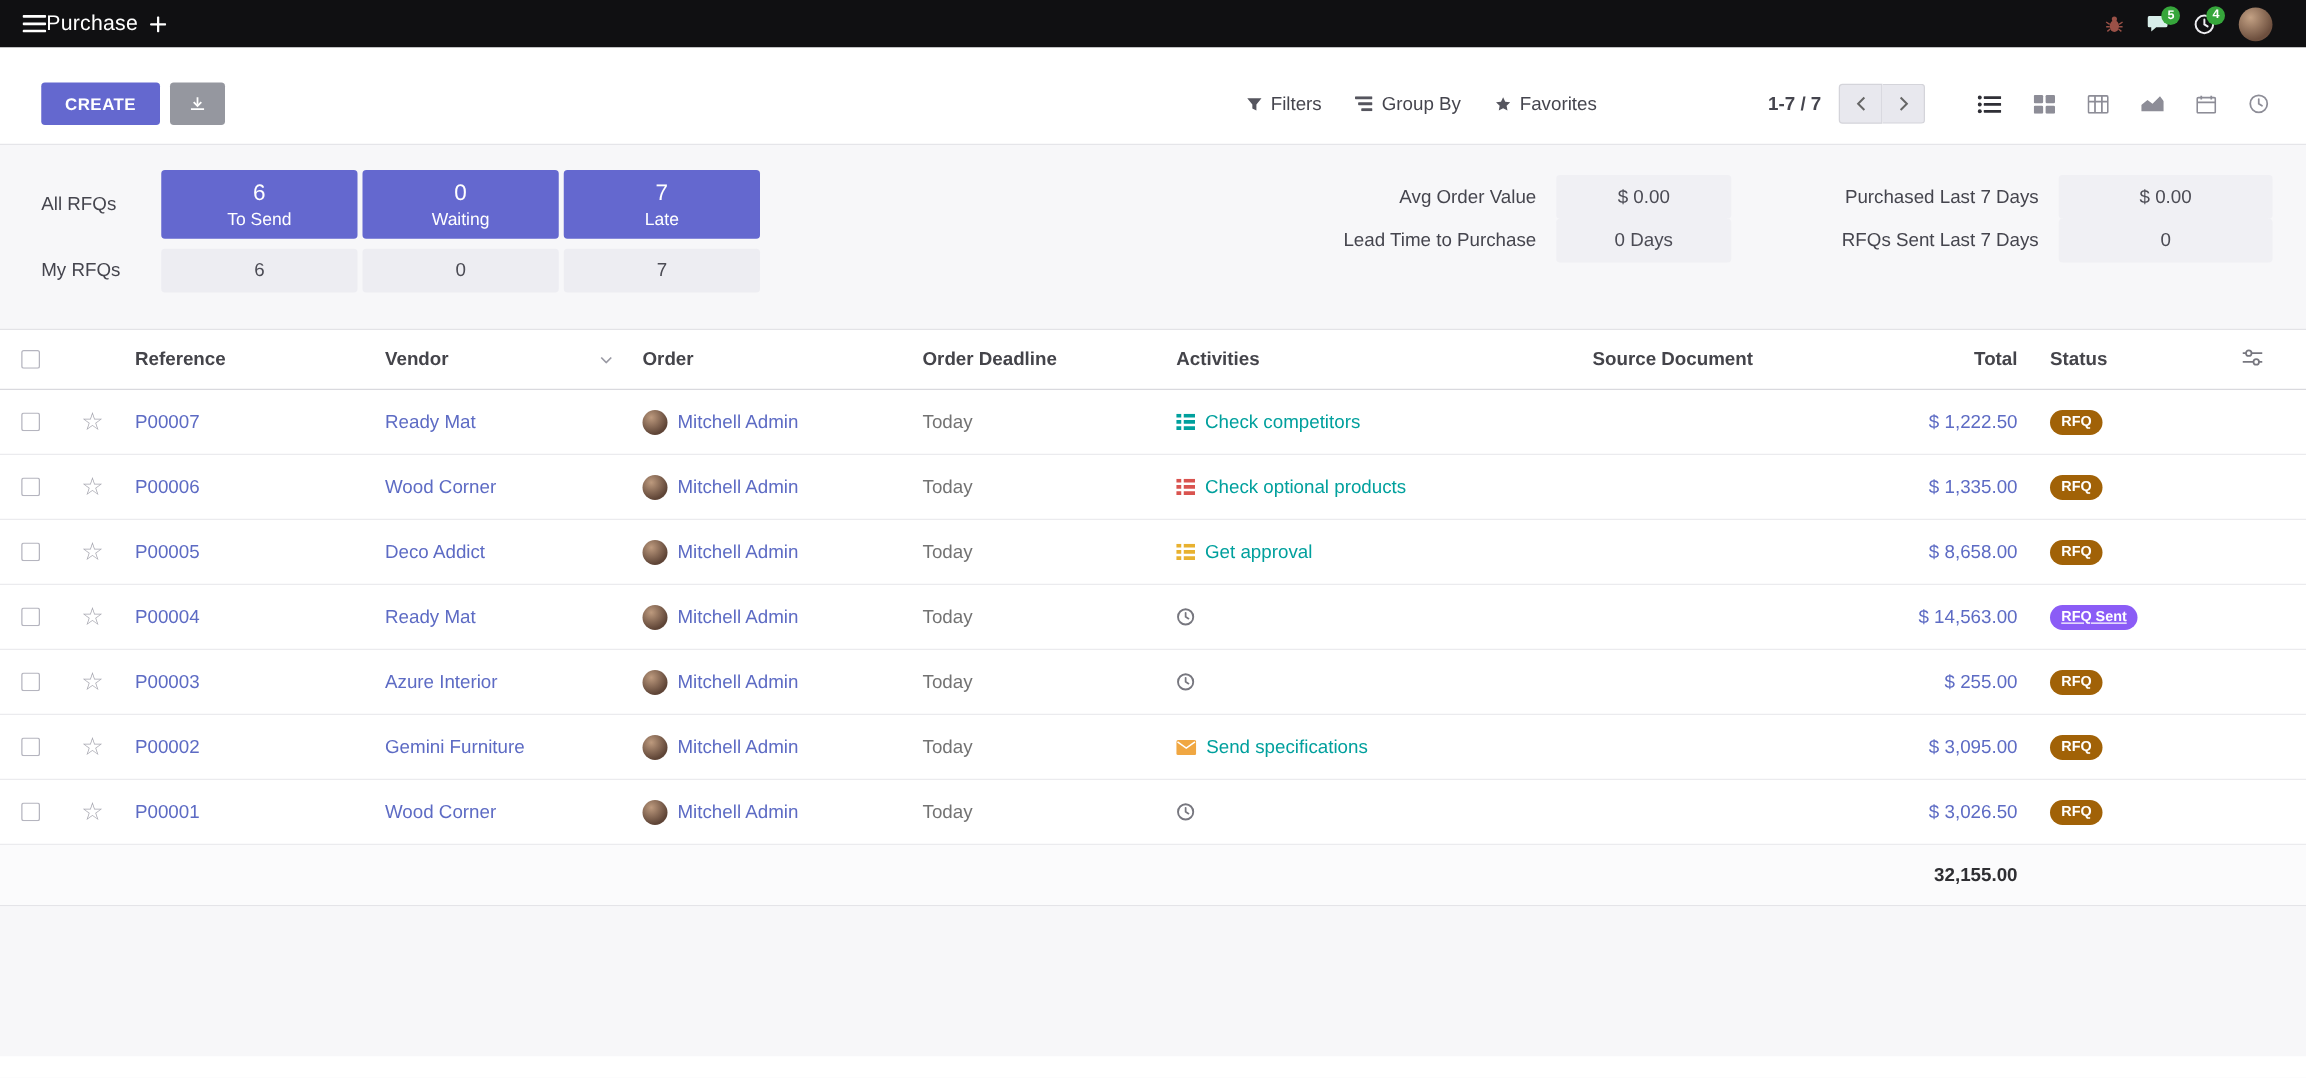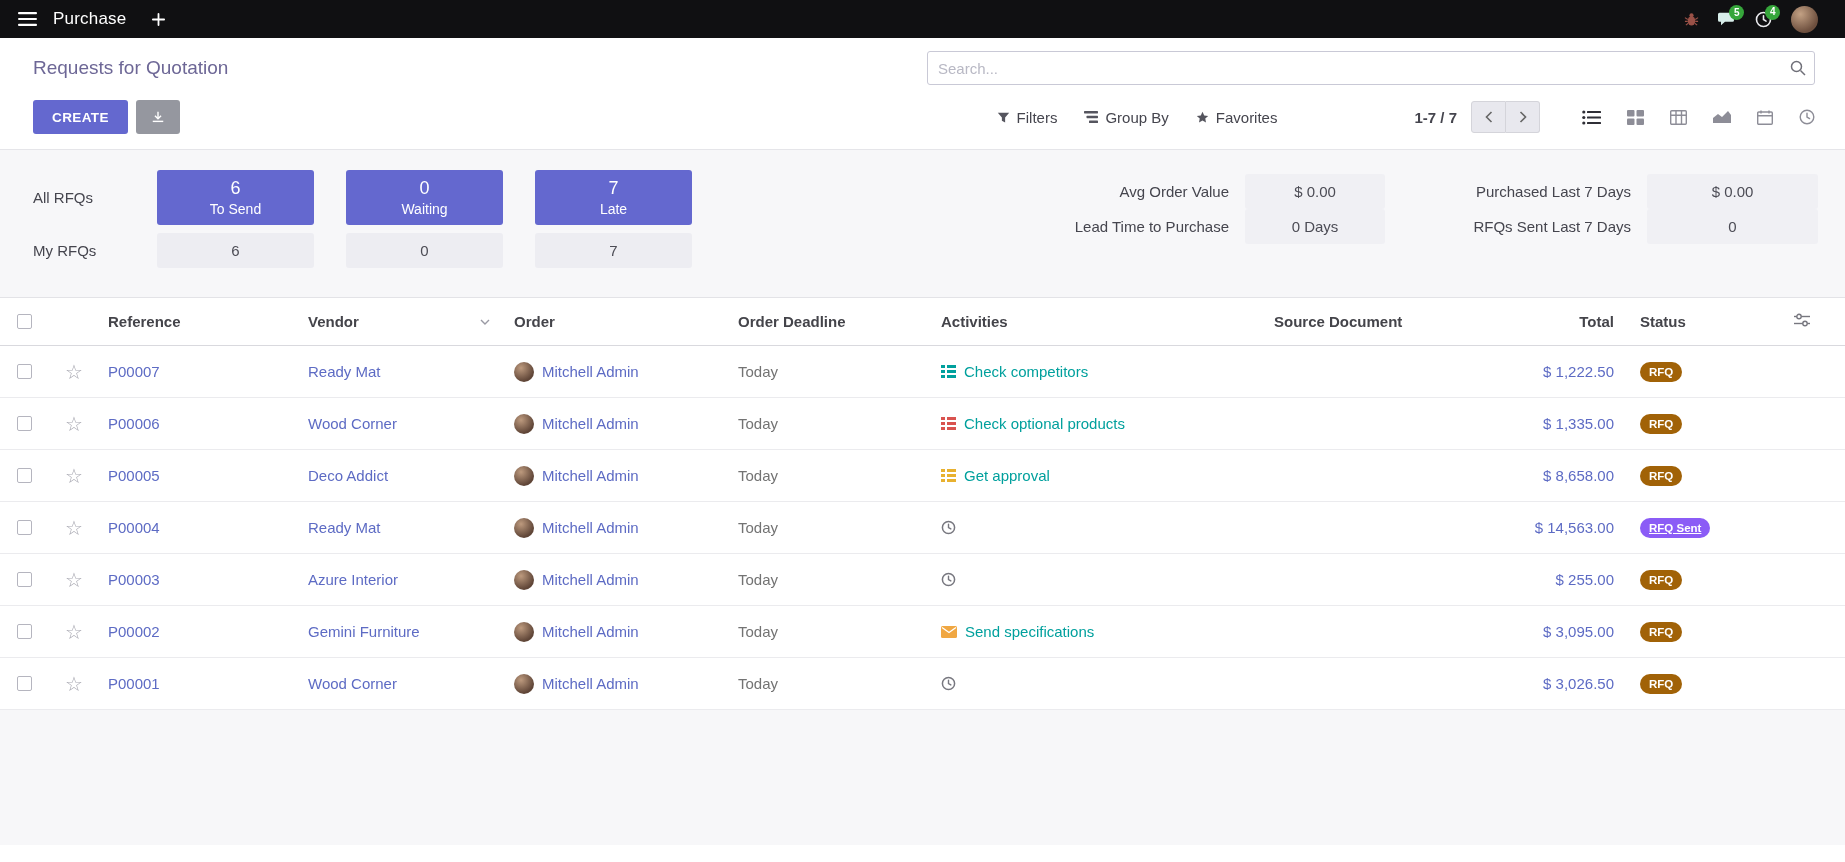--- a/index.html
+++ b/index.html
@@ -5,21 +5,21 @@
   html,body{margin:0;padding:0;}
   body{
     width:1845px;height:862px;overflow:hidden;
     background:#f7f7f9;
     font-family:"Liberation Sans","DejaVu Sans",sans-serif;
     font-size:15px;color:#333;
     display:flex;flex-direction:column;
   }
   
   .topbar{height:38px;background:#101012;display:flex;align-items:center;flex:none;}
-  .tb-left{display:flex;align-items:center;gap:16px;margin-left:18px;}
+  .tb-left{display:flex;align-items:center;gap:0;margin-left:18px;}
   .tb-burger{display:flex;align-items:center;cursor:pointer;}
   .tb-app{color:#fff;font-size:17px;letter-spacing:.2px;cursor:pointer;}
   .tb-plus{margin-left:10px;display:flex;align-items:center;cursor:pointer;}
   .tb-right{margin-left:auto;display:flex;align-items:center;gap:19px;margin-right:27px;}
   .tb-ico{position:relative;display:flex;align-items:center;cursor:pointer;}
   .tb-badge{position:absolute;top:-6px;right:-8px;background:#36a63b;color:#fff;
     font-size:10px;font-weight:700;line-height:1;padding:2.5px 4.5px;border-radius:8px;}
   .tb-avatar{width:27px;height:27px;border-radius:50%;
     background:radial-gradient(circle at 35% 30%,#c3a184,#6d4f3e 70%);}
   
@@ -44,21 +44,21 @@
   .pager-value{color:#45454e;margin-right:14px;cursor:pointer;}
   .pager-btn{width:33px;height:30px;background:#e8e8ee;border:1px solid #d4d4da;
     display:inline-flex;align-items:center;justify-content:center;cursor:pointer;}
   .pager-btn.prev{border-radius:3px 0 0 3px;}
   .pager-btn.next{border-radius:0 3px 3px 0;border-left:none;}
   .views{display:flex;align-items:center;gap:26px;margin-left:42px;}
   .view-btn{display:flex;align-items:center;cursor:pointer;}
   
   .dash{height:147px;box-sizing:border-box;padding:20px 27px 0 33px;
     display:flex;justify-content:space-between;flex:none;}
-  .kpi-row{display:flex;align-items:center;gap:28px;}
+  .kpi-row{display:flex;align-items:center;}
   .kpi-side-label{width:96px;color:#45454e;}
   .kpi-box{width:157px;height:55px;background:#6468cf;border-radius:3px;margin-right:4px;
     display:flex;flex-direction:column;align-items:center;justify-content:center;
     color:#fff;text-decoration:none;cursor:pointer;}
   .kpi-count{font-size:18px;line-height:1.2;}
   .kpi-label{font-size:14px;margin-top:2px;}
   .kpi-row.my{margin-top:8px;}
   .kpi-gray{width:157px;height:35px;background:#ededf2;border-radius:3px;margin-right:4px;
     display:flex;align-items:center;justify-content:center;color:#4c4c55;cursor:pointer;}
   .stats{display:flex;flex-direction:column;padding-top:4px;}
@@ -149,32 +149,20 @@
           <circle cx="8" cy="8" r="6.6"></circle>
           <path d="M8 4.4V8l2.4 1.5" stroke-linecap="round"></path>
         </svg>
       <span class="tb-badge">4</span>
     </span>
     <span class="tb-avatar"></span>
   </div>
 </div>
 
 <div class="control">
-  <div class="ctl-row1">
-    <span class="page-title">Requests for Quotation</span>
-    <div class="searchbox">
-      <input type="text" value="" placeholder="Search..." style="">
-      <span class="search-ico">
-        <svg width="16" height="16" viewBox="0 0 16 16" fill="none" stroke="#6f6f78" stroke-width="1.5">
-            <circle cx="6.5" cy="6.5" r="5"></circle>
-            <path d="M10.5 10.5L15 15"></path>
-          </svg>
-      </span>
-    </div>
-  </div>
   <div class="ctl-row2">
     <button class="btn-create">CREATE</button>
     <button class="btn-dl">
       <svg width="14" height="14" viewBox="0 0 16 16" fill="none" stroke="#fff" stroke-width="1.6">
           <path d="M8 2v7"></path>
           <path d="M4.5 6.5L8 10l3.5-3.5"></path>
           <path d="M2 13h12"></path>
         </svg>
     </button>
     <div class="ctl-tools">
@@ -609,16 +597,31 @@
     <div class="cell c7"></div>
     <div class="cell c8">
         <span class="total">$ 3,026.50</span>
       </div>
     <div class="cell c9">
         <span class="badge-status rfq">RFQ</span>
       </div>
     <div class="cell c10"></div>
   </div>
 
+  <div class="tfoot">
+    <div class="cell c0"></div>
+      <div class="cell c1"></div>
+      <div class="cell c2"></div>
+    <div class="cell c3"></div>
+      <div class="cell c4"></div>
+      <div class="cell c5"></div>
+    <div class="cell c6"></div>
+      <div class="cell c7"></div>
+    <div class="cell c8">
+        <span class="foot-total">32,155.00</span>
+      </div>
+    <div class="cell c9"></div>
+      <div class="cell c10"></div>
+  </div>
 </div>
 
 <div class="filler"></div>
 <div class="bottom-strip"></div>
 
 </body></html>

